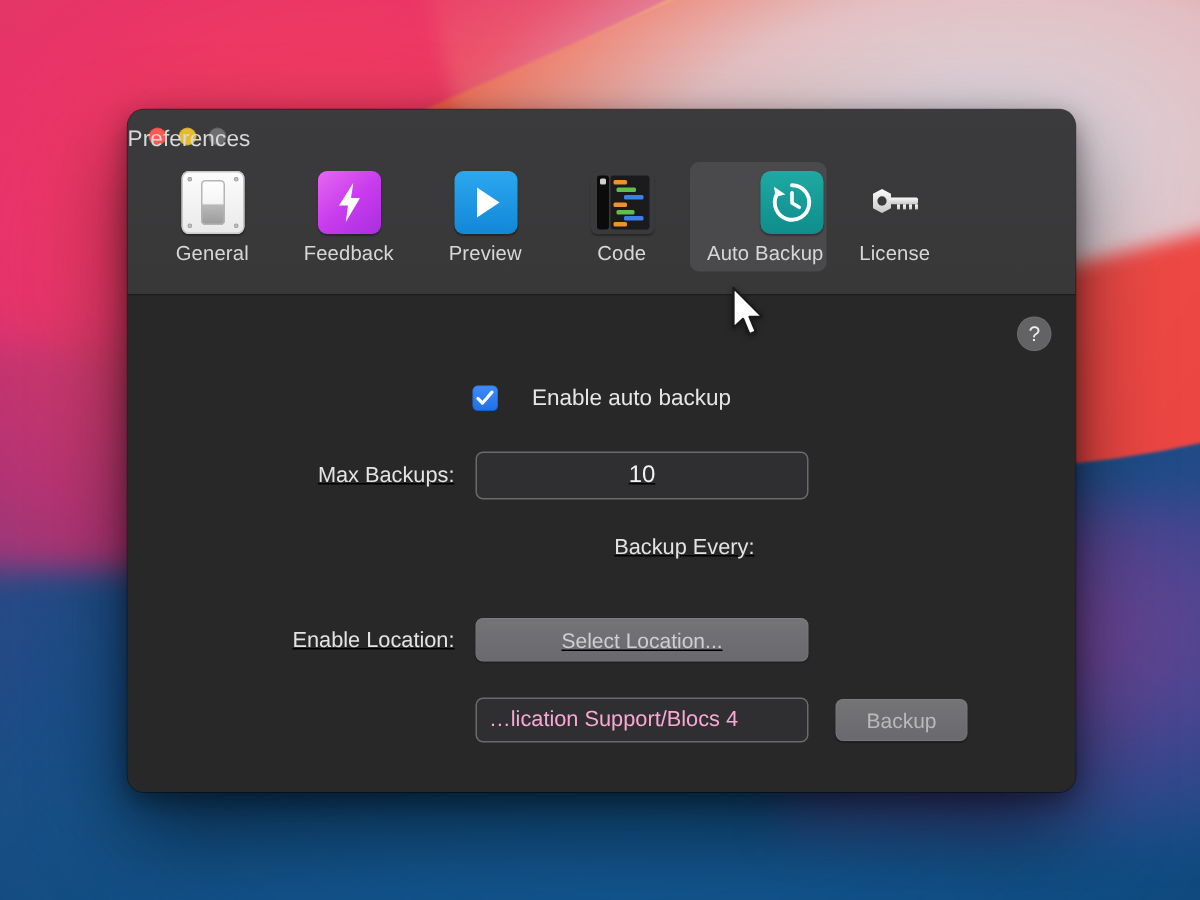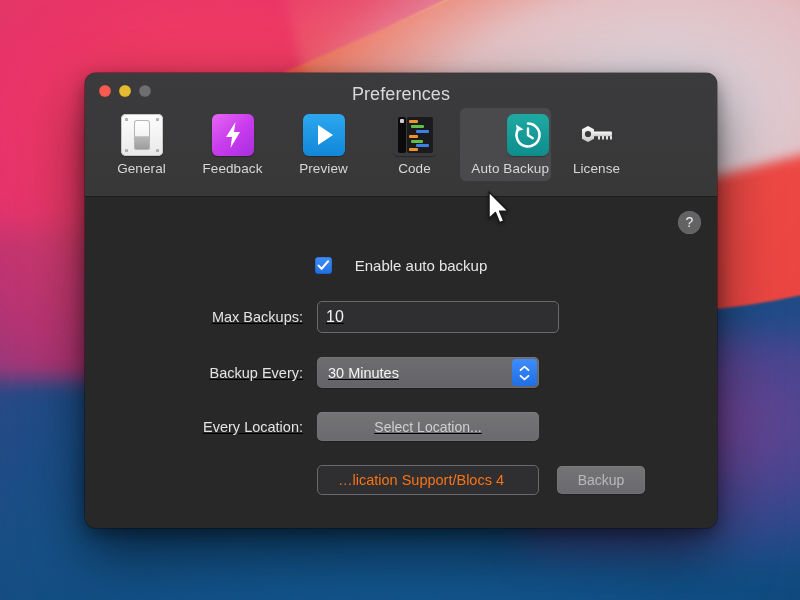--- a/index.html
+++ b/index.html
@@ -127,22 +127,22 @@
     gap: 8px;
   }
   .light { width: 12px; height: 12px; border-radius: 50%; }
   .light.close  { background: #fa5a52; box-shadow: inset 0 0 0 0.5px rgba(0,0,0,.18); }
   .light.min    { background: #e5bc2f; box-shadow: inset 0 0 0 0.5px rgba(0,0,0,.18); }
   .light.zoom   { background: #6e6e70; box-shadow: inset 0 0 0 0.5px rgba(0,0,0,.18); }
 
   #window-title {
     position: absolute;
     left: 0; right: 0; top: 11px;
-    text-align: center;
-    font-size: 18px;
+    text-align: left;
+    font-size: 15px;
     color: #d9d9da;
     letter-spacing: .1px;
   }
 
   #tabs {
     position: absolute;
     left: 11px; top: 35px;
     display: flex;
     align-items: flex-start;
   }
@@ -290,32 +290,33 @@
   .field-label {
     width: 232px;
     text-align: right;
     padding-right: 14px;
     font-size: 14.5px;
     color: #e3e3e4;
   }
 
   #max-backups-row { top: 104px; }
   #max-backups-input {
-    width: 242px; height: 32px;
+    width: 222px; height: 32px;
     background: #2f2f31;
     border: 1px solid #6a6a6d;
     border-radius: 5px;
     color: #f2f2f2;
     font-size: 16px;
     font-family: "Liberation Sans", sans-serif;
     padding: 0 8px;
     outline: none;
-  }
-
-  #backup-every-row { top: 160px; }
+    text-align: center;
+  }
+
+  #backup-every-row { top: 160px; flex-direction: column; }
   #backup-every-select {
     position: relative;
     width: 222px; height: 31px;
     background: linear-gradient(#6d6d70,#646468);
     border-radius: 5px;
     display: flex;
     align-items: center;
     box-shadow: inset 0 0 0 .5px rgba(255,255,255,.10), 0 1px 1px rgba(0,0,0,.25);
   }
   #backup-every-value {
@@ -353,23 +354,23 @@
     display: flex;
     align-items: center;
     gap: 18px;
   }
   #vault-path-field {
     width: 222px; height: 30px;
     background: #2f2f31;
     border: 1px solid #6a6a6d;
     border-radius: 5px;
     display: flex; align-items: center;
-    padding: 0 20px;
+    padding: 0 8px;
     font-size: 14.5px;
-    color: #f97316;
+    color: #f9a8d4;
     white-space: nowrap;
     overflow: hidden;
   }
   #reset-button {
     width: 88px; height: 28px;
     background: linear-gradient(#747477,#6a6a6e);
     border-radius: 5px;
     display: flex; align-items: center; justify-content: center;
     font-size: 14px;
     color: #b9b9bb;
@@ -500,35 +501,24 @@
         <div id="enable-label">Enable auto backup</div>
       </div>
 
       <div class="field-row" id="max-backups-row">
         <div class="field-label">Max Backups:</div>
         <input id="max-backups-input" type="text" value="10" style="">
       </div>
 
       <div class="field-row" id="backup-every-row">
         <div class="field-label">Backup Every:</div>
-        <div id="backup-every-select">
-          <span id="backup-every-value">30 Minutes</span>
-          <div id="stepper">
-            <svg width="11" height="7" viewBox="0 0 11 7">
-              <path d="M1.5 5.2 L5.5 1.6 L9.5 5.2" fill="none" stroke="#ffffff" stroke-width="1.8" stroke-linecap="round" stroke-linejoin="round"></path>
-            </svg>
-            <svg width="11" height="7" viewBox="0 0 11 7">
-              <path d="M1.5 1.8 L5.5 5.4 L9.5 1.8" fill="none" stroke="#ffffff" stroke-width="1.8" stroke-linecap="round" stroke-linejoin="round"></path>
-            </svg>
-          </div>
-        </div>
       </div>
 
       <div class="field-row" id="vault-location-row">
-        <div class="field-label">Every Location:</div>
+        <div class="field-label">Enable Location:</div>
         <div id="select-location-button">Select Location...</div>
       </div>
 
       <div id="path-row">
         <div id="vault-path-field">…lication Support/Blocs 4</div>
         <div id="reset-button">Backup</div>
       </div>
 
     </div>
   </div>

